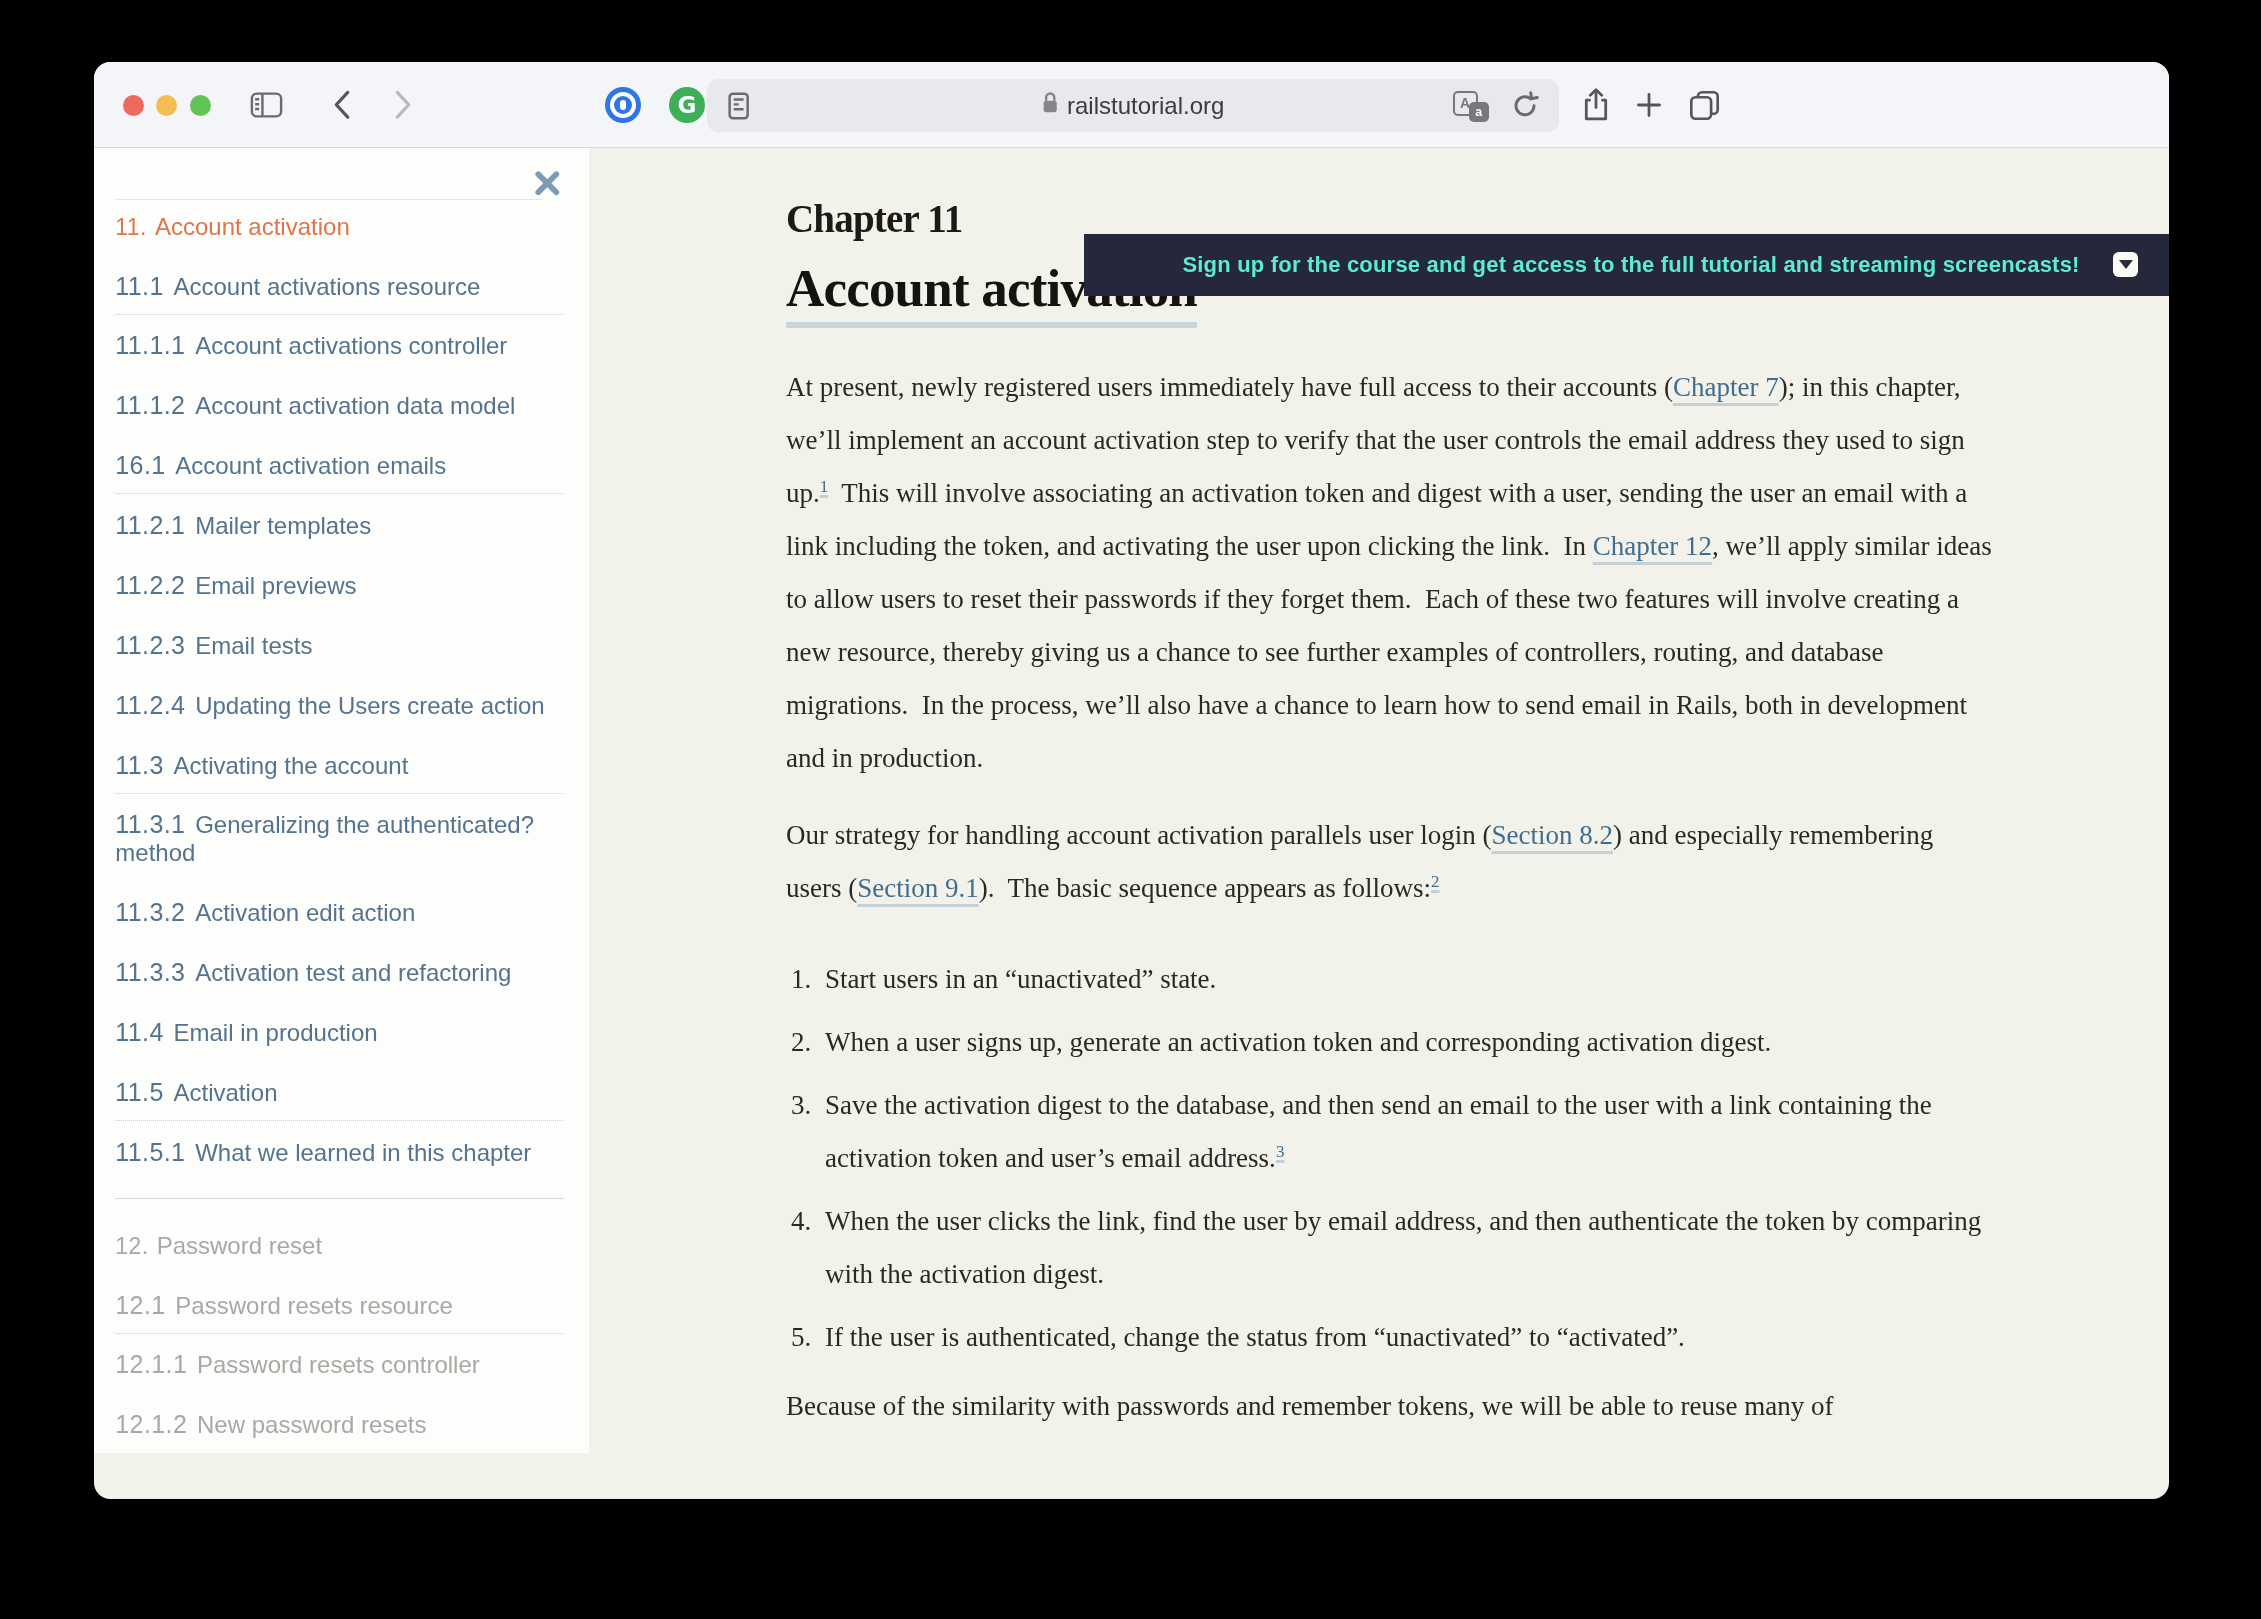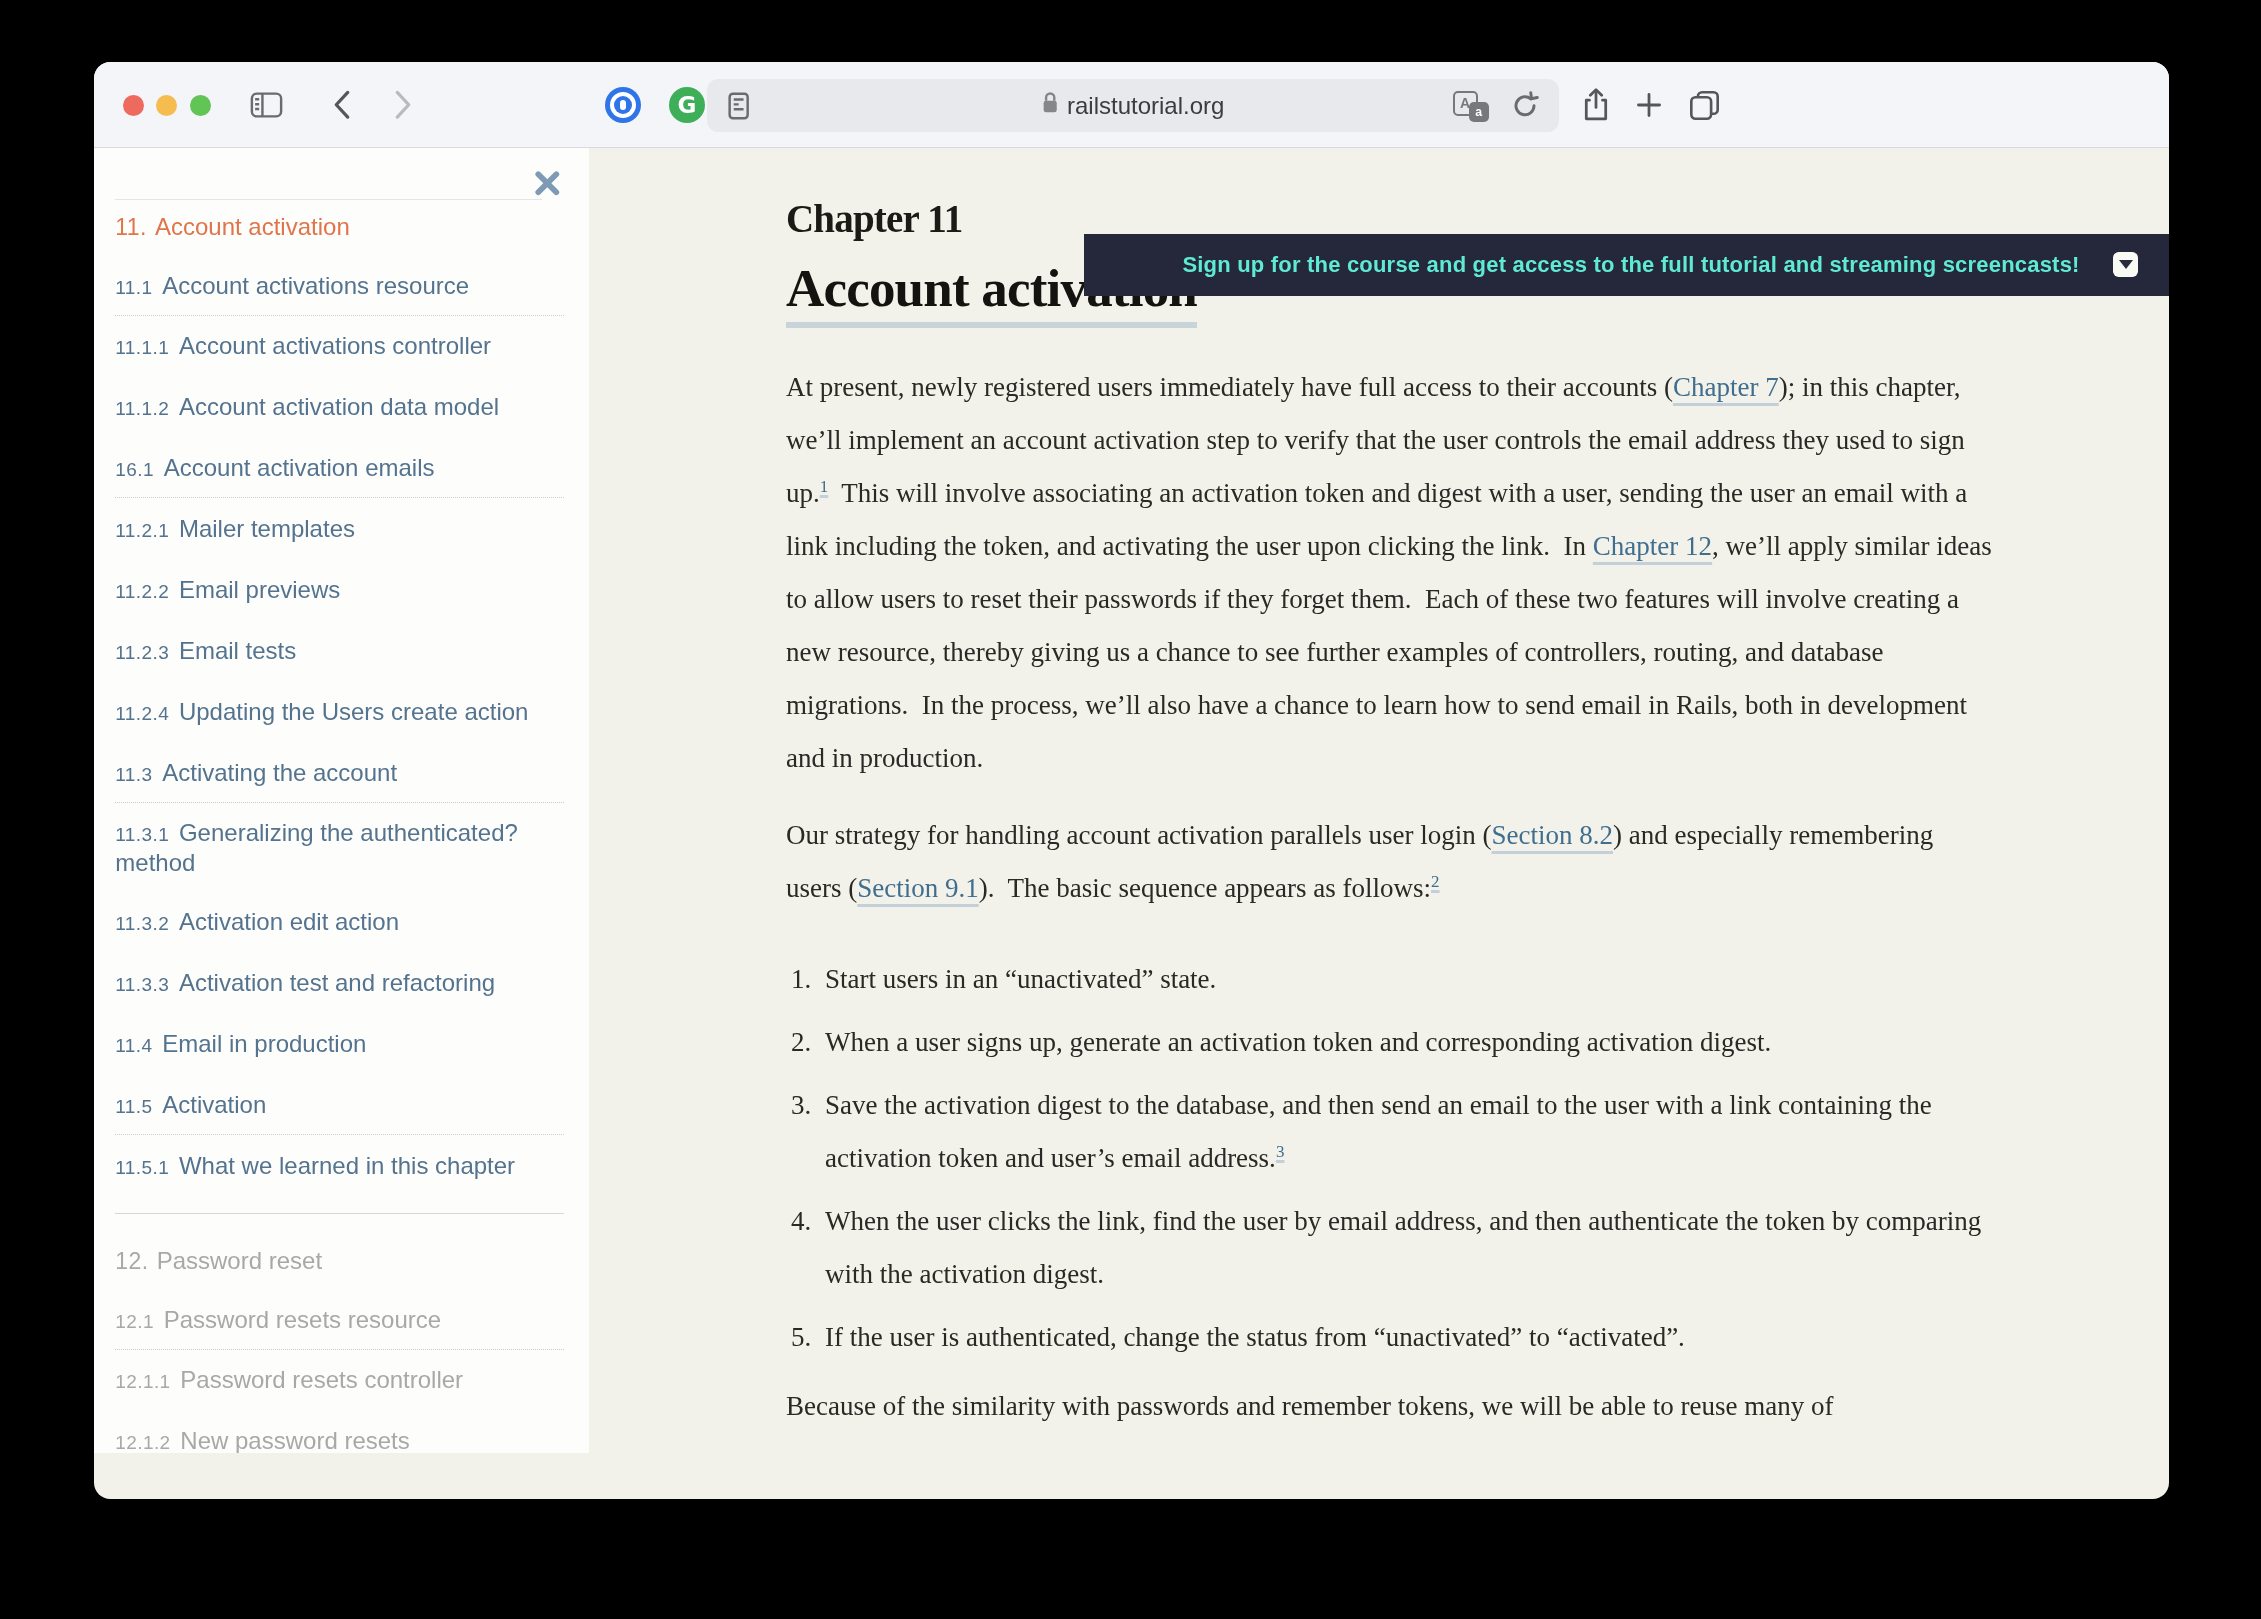--- a/index.html
+++ b/index.html
@@ -51,21 +51,21 @@
     overflow:hidden;box-sizing:border-box;padding:0 24.6px 0 21.3px;
   }
   .search-row{position:relative;height:53px;}
   .search-input{
     position:absolute;left:0;top:0;width:423px;height:49px;border:none;outline:none;background:transparent;
     border-bottom:1.6px solid #e5e5e2;font-size:23px;color:#444;
   }
   .close-x{position:absolute;right:4.9px;top:23px;width:24.6px;height:24.6px;cursor:pointer;}
   .toc{margin-top:12px;}
   .toc-item{display:block;font-size:24px;line-height:28px;margin-bottom:31px;color:#54738f;cursor:pointer;}
-  .toc-item .num{font-size:19px;margin-right:9.8px;letter-spacing:0.4px;}
+  .toc-item .num{font-size:25px;margin-right:9.8px;letter-spacing:0.4px;}
   .toc-item.chapter .num{font-size:23px;margin-right:8.2px;}
   .toc-item.active{color:#e0744a;}
   .toc-item.muted{color:#a8a8a6;}
   .toc-item.section{margin-top:10.7px;}
   .toc-item.dotted{padding-bottom:13px;border-bottom:1.6px dotted #c9cfd8;margin-bottom:16.4px;}
   .toc-divider{border-top:1.6px solid #d7d7d5;margin:3.3px 0 33px 0;}
   
   .main{
     position:absolute;left:495px;top:86px;right:0;bottom:0;overflow:hidden;
   }

